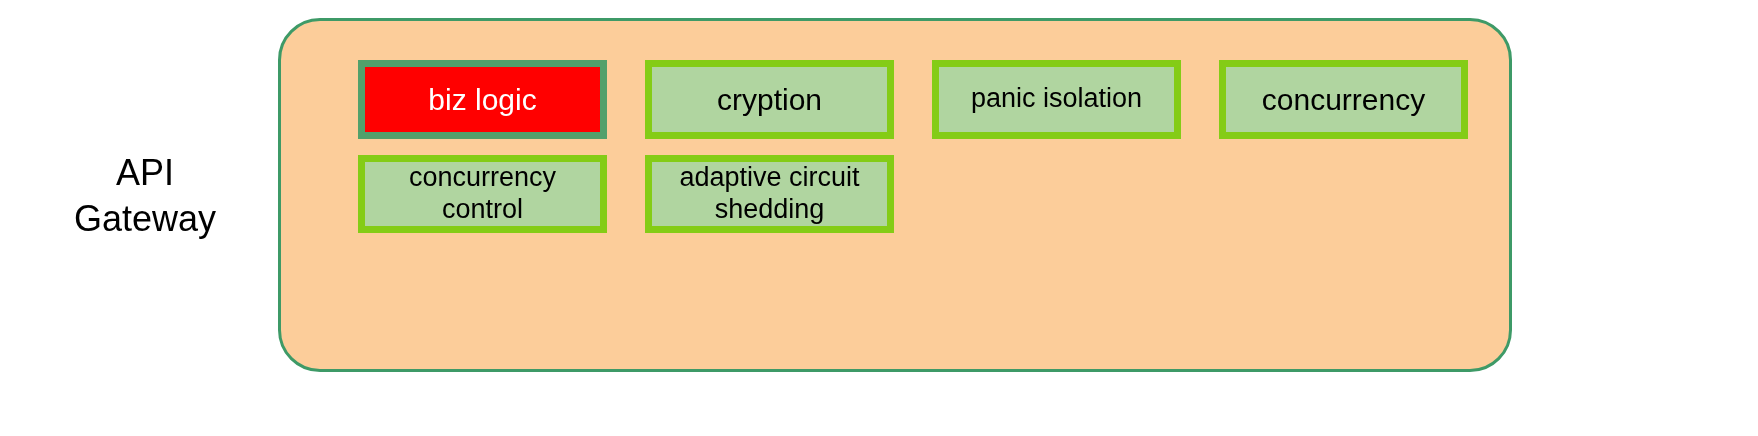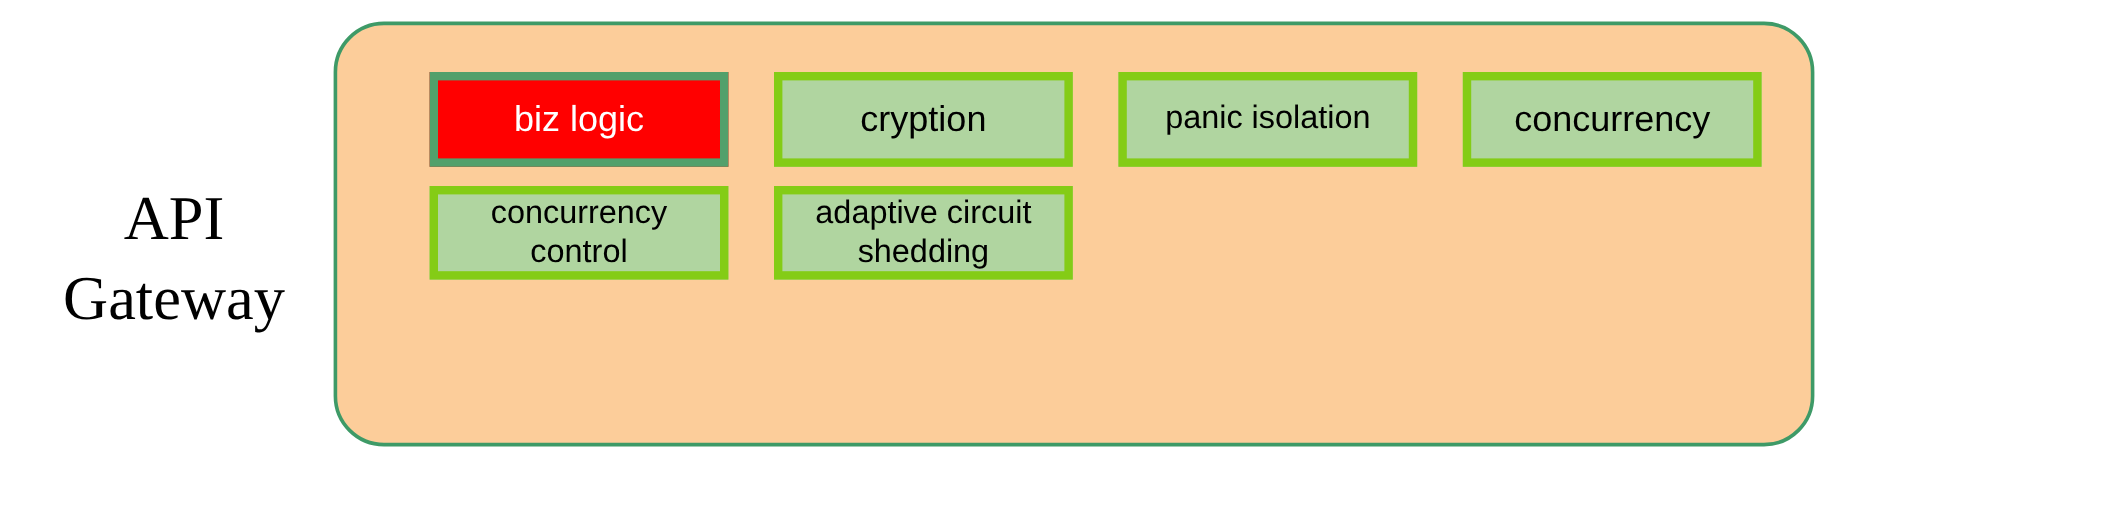--- a/index.html
+++ b/index.html
@@ -22,23 +22,23 @@
   }
 
   
   .side-label {
     position: absolute;
     left: 20px;
     top: 150px;
     width: 250px;
     text-align: center;
     color: #000000;
-    font-size: 52px;
+    font-size: 36px;
     line-height: 1.28;
-    font-family: Liberation Serif, serif;
+    font-family: Liberation Sans, sans-serif;
     white-space: pre-line;
   }
 
   
   .gateway-box {
     position: absolute;
     left: 278px;
     top: 18px;
     width: 1234px;
     height: 354px;

